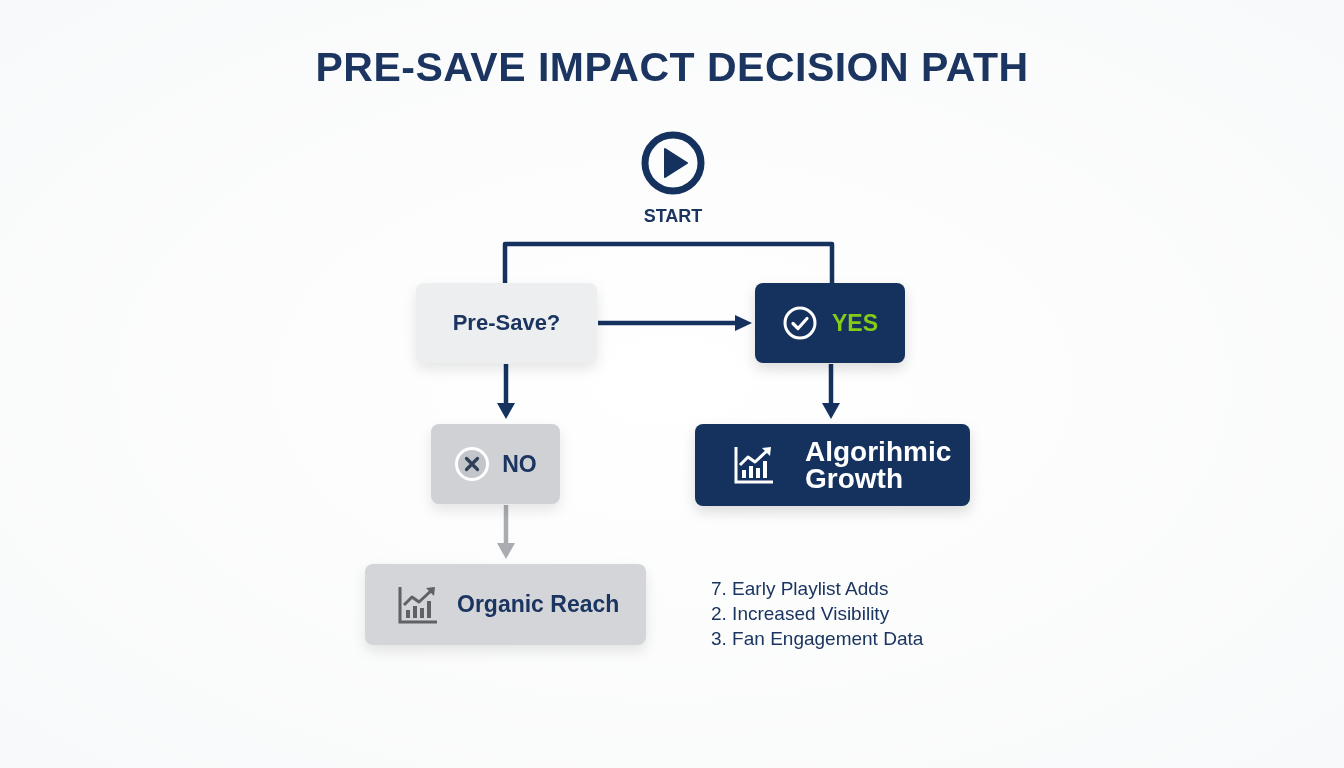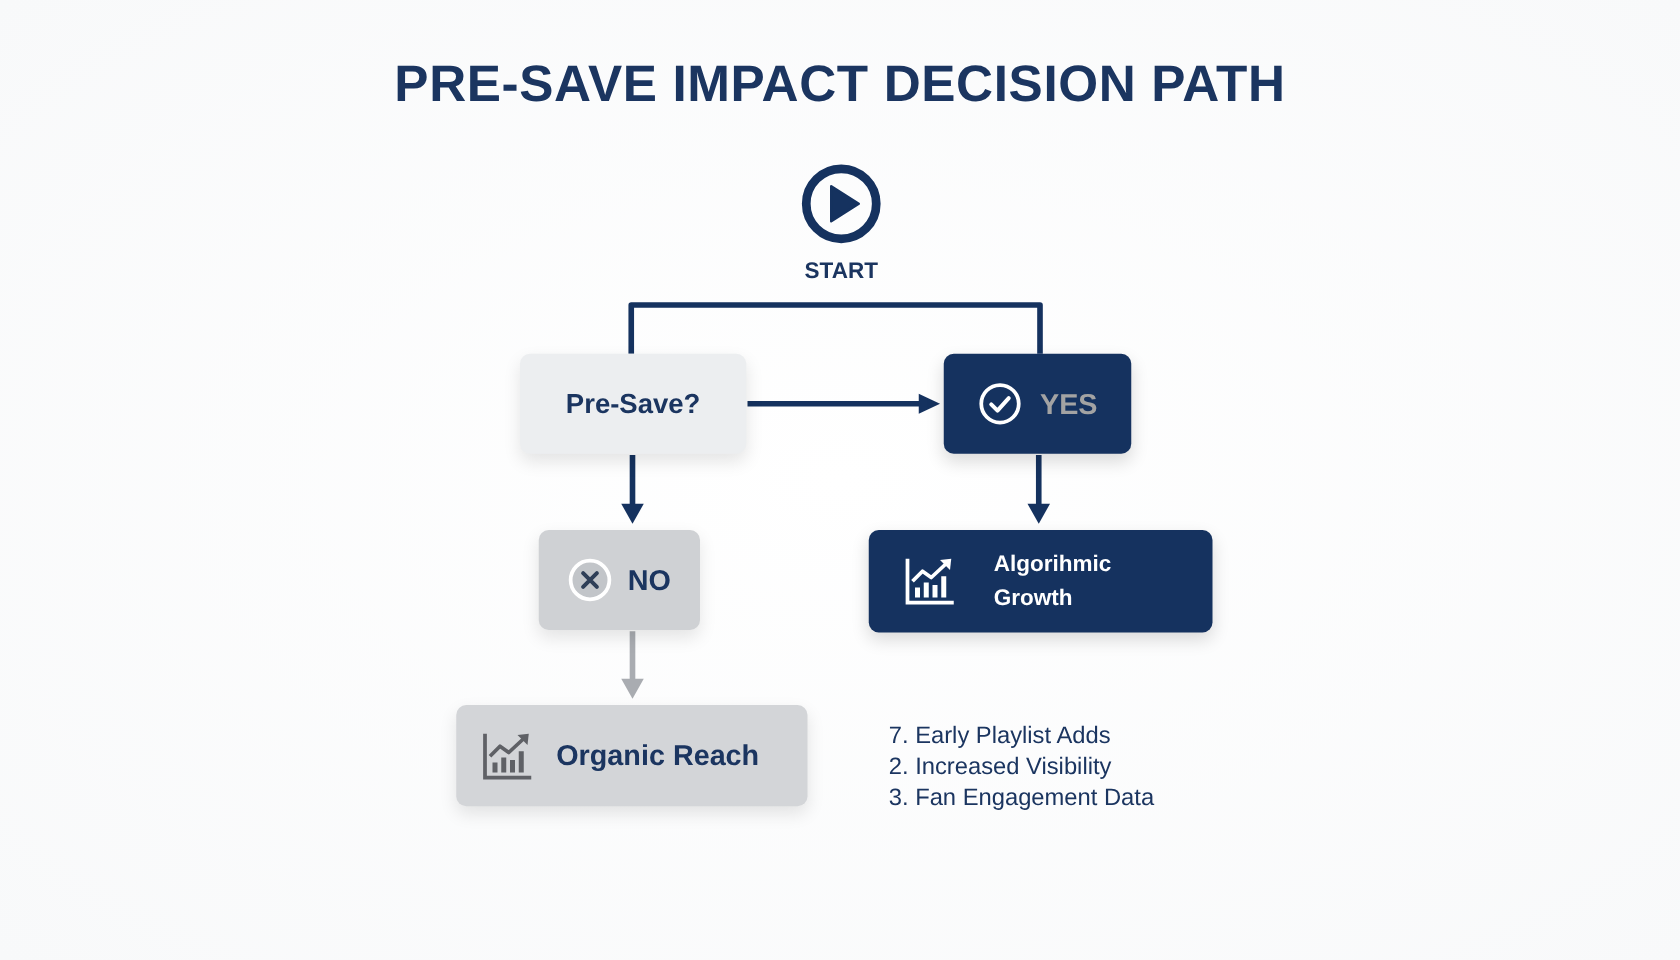--- a/index.html
+++ b/index.html
@@ -73,21 +73,21 @@
     font-size: 22px;
   }
   .box-yes {
     left: 755px;
     top: 283px;
     width: 150px;
     height: 80px;
     background: #15325f;
     box-shadow: 0 6px 14px rgba(0,0,0,0.14);
     justify-content: center;
-    color: #a3a3a3;
+    color: #84cc16;
     font-size: 23px;
     gap: 14px;
   }
   .box-no {
     left: 431px;
     top: 424px;
     width: 129px;
     height: 80px;
     background: #cfd1d4;
     box-shadow: 0 6px 14px rgba(0,0,0,0.10);
@@ -97,37 +97,37 @@
     gap: 12px;
   }
   .box-growth {
     left: 695px;
     top: 424px;
     width: 275px;
     height: 82px;
     background: #15325f;
     box-shadow: 0 6px 14px rgba(0,0,0,0.14);
     color: #ffffff;
-    font-size: 18px;
-    padding-left: 28px;
+    font-size: 28px;
+    padding-left: 38px;
     gap: 30px;
   }
   .box-growth .label {
     line-height: 27px;
   }
   .box-organic {
     left: 365px;
     top: 564px;
     width: 281px;
     height: 81px;
     background: #d3d5d8;
     box-shadow: 0 6px 14px rgba(0,0,0,0.10);
     color: #1b3560;
     font-size: 23px;
-    padding-left: 20px;
+    padding-left: 32px;
     gap: 18px;
   }
   .benefits {
     position: absolute;
     left: 711px;
     top: 576px;
     margin: 0;
     padding: 0;
     list-style: none;
     color: #1b3560;

